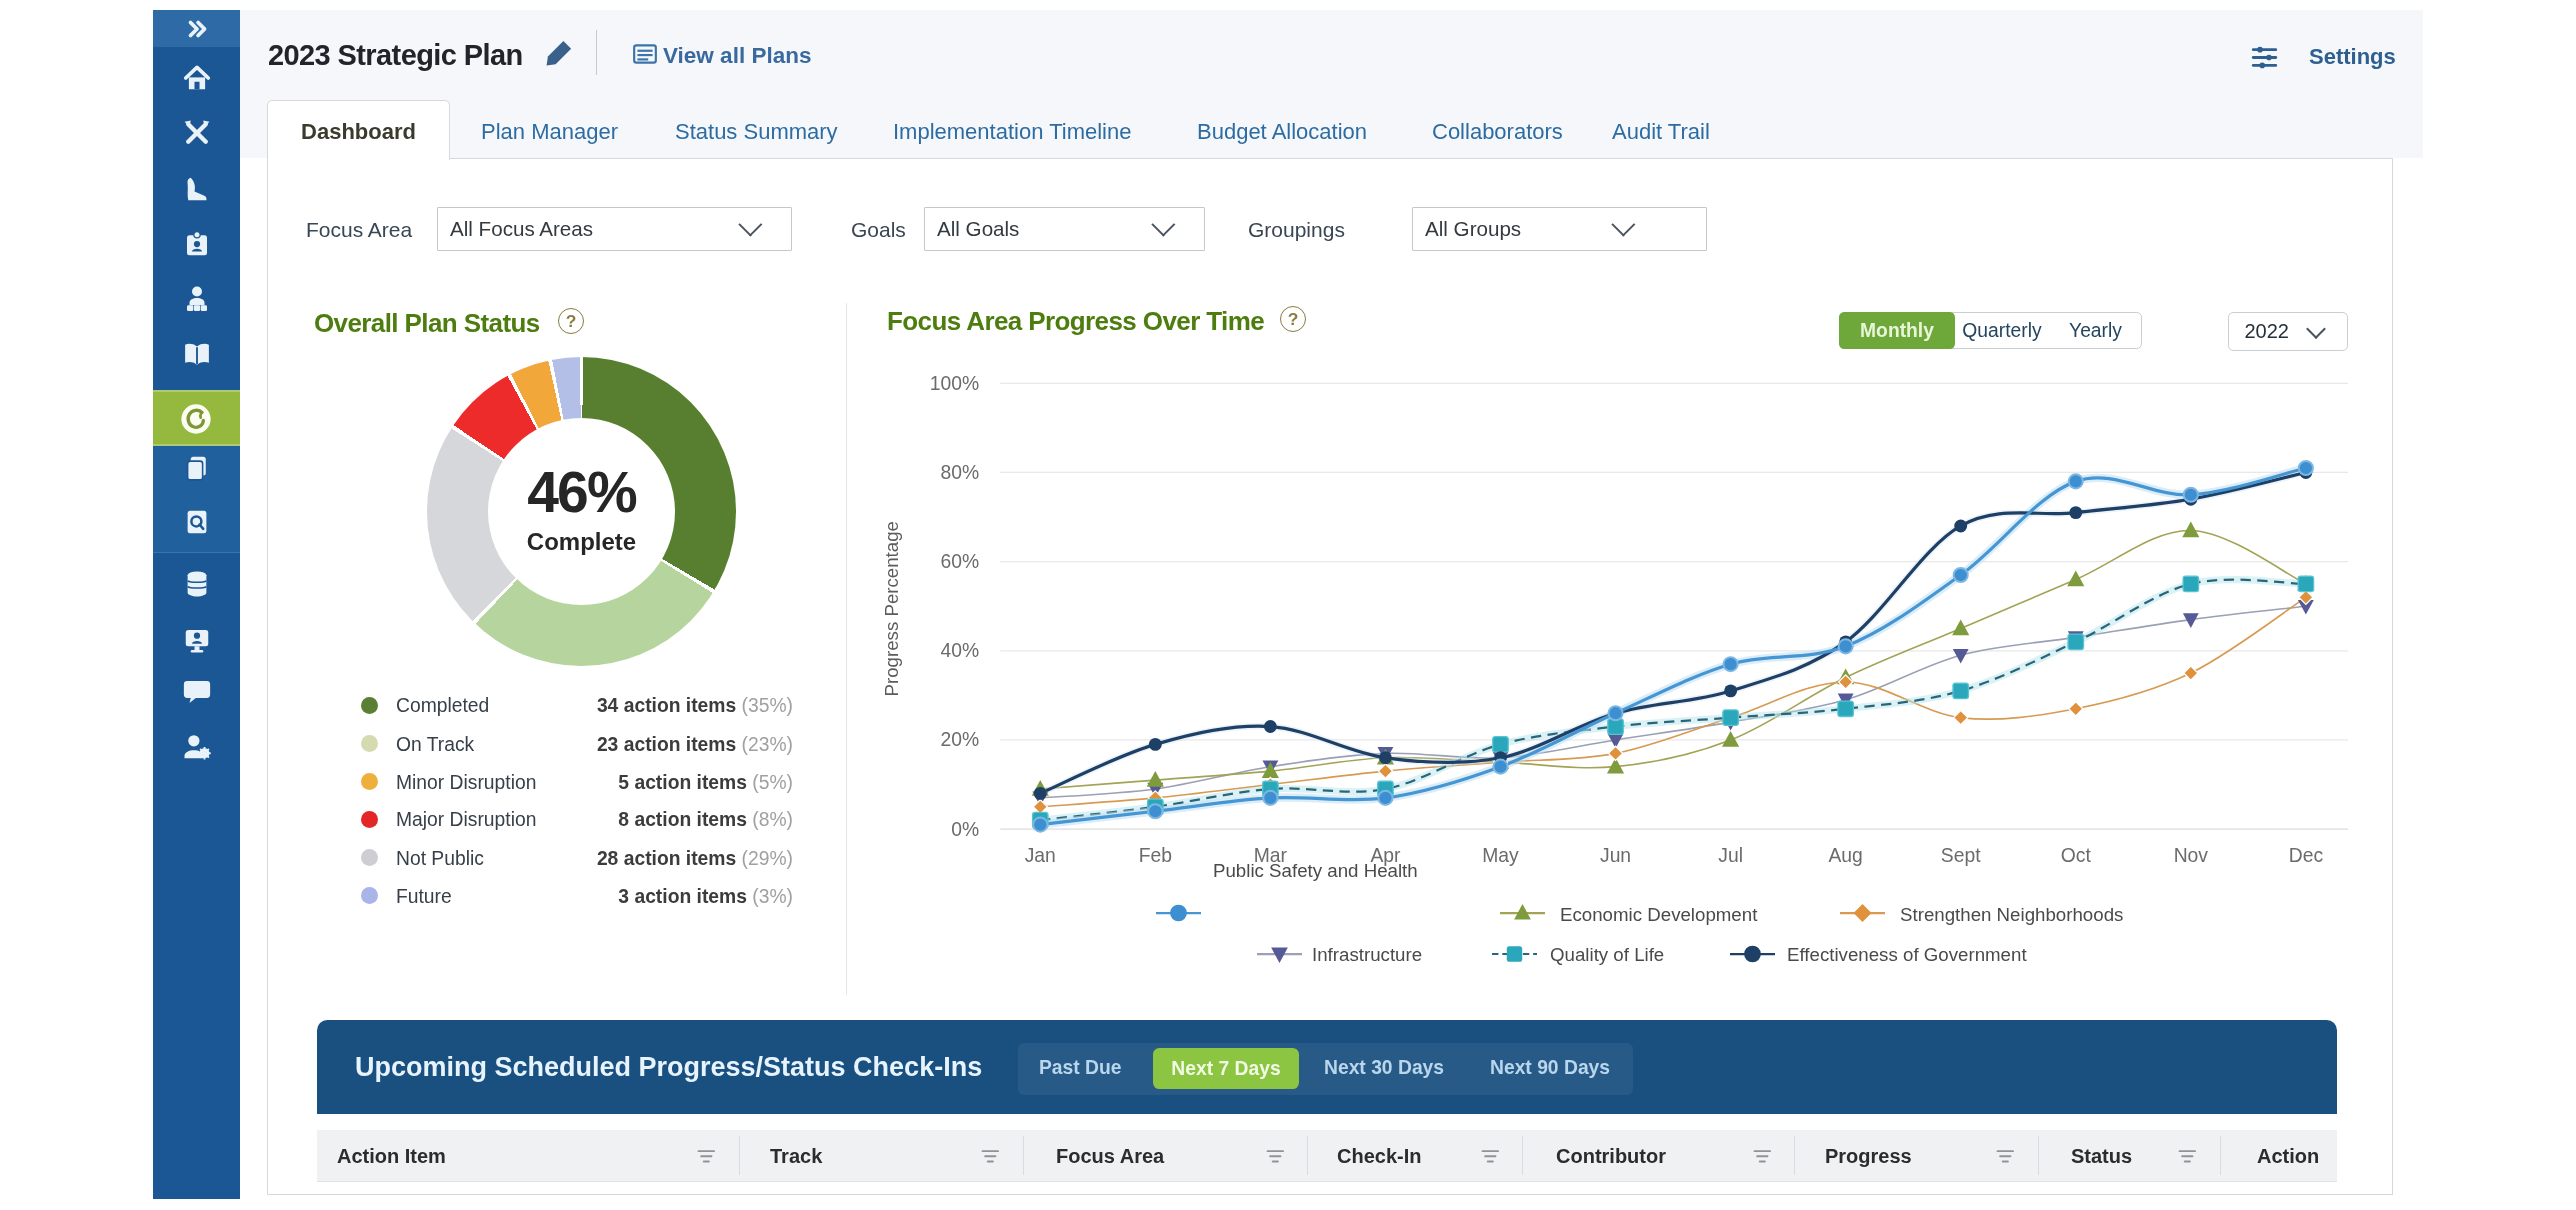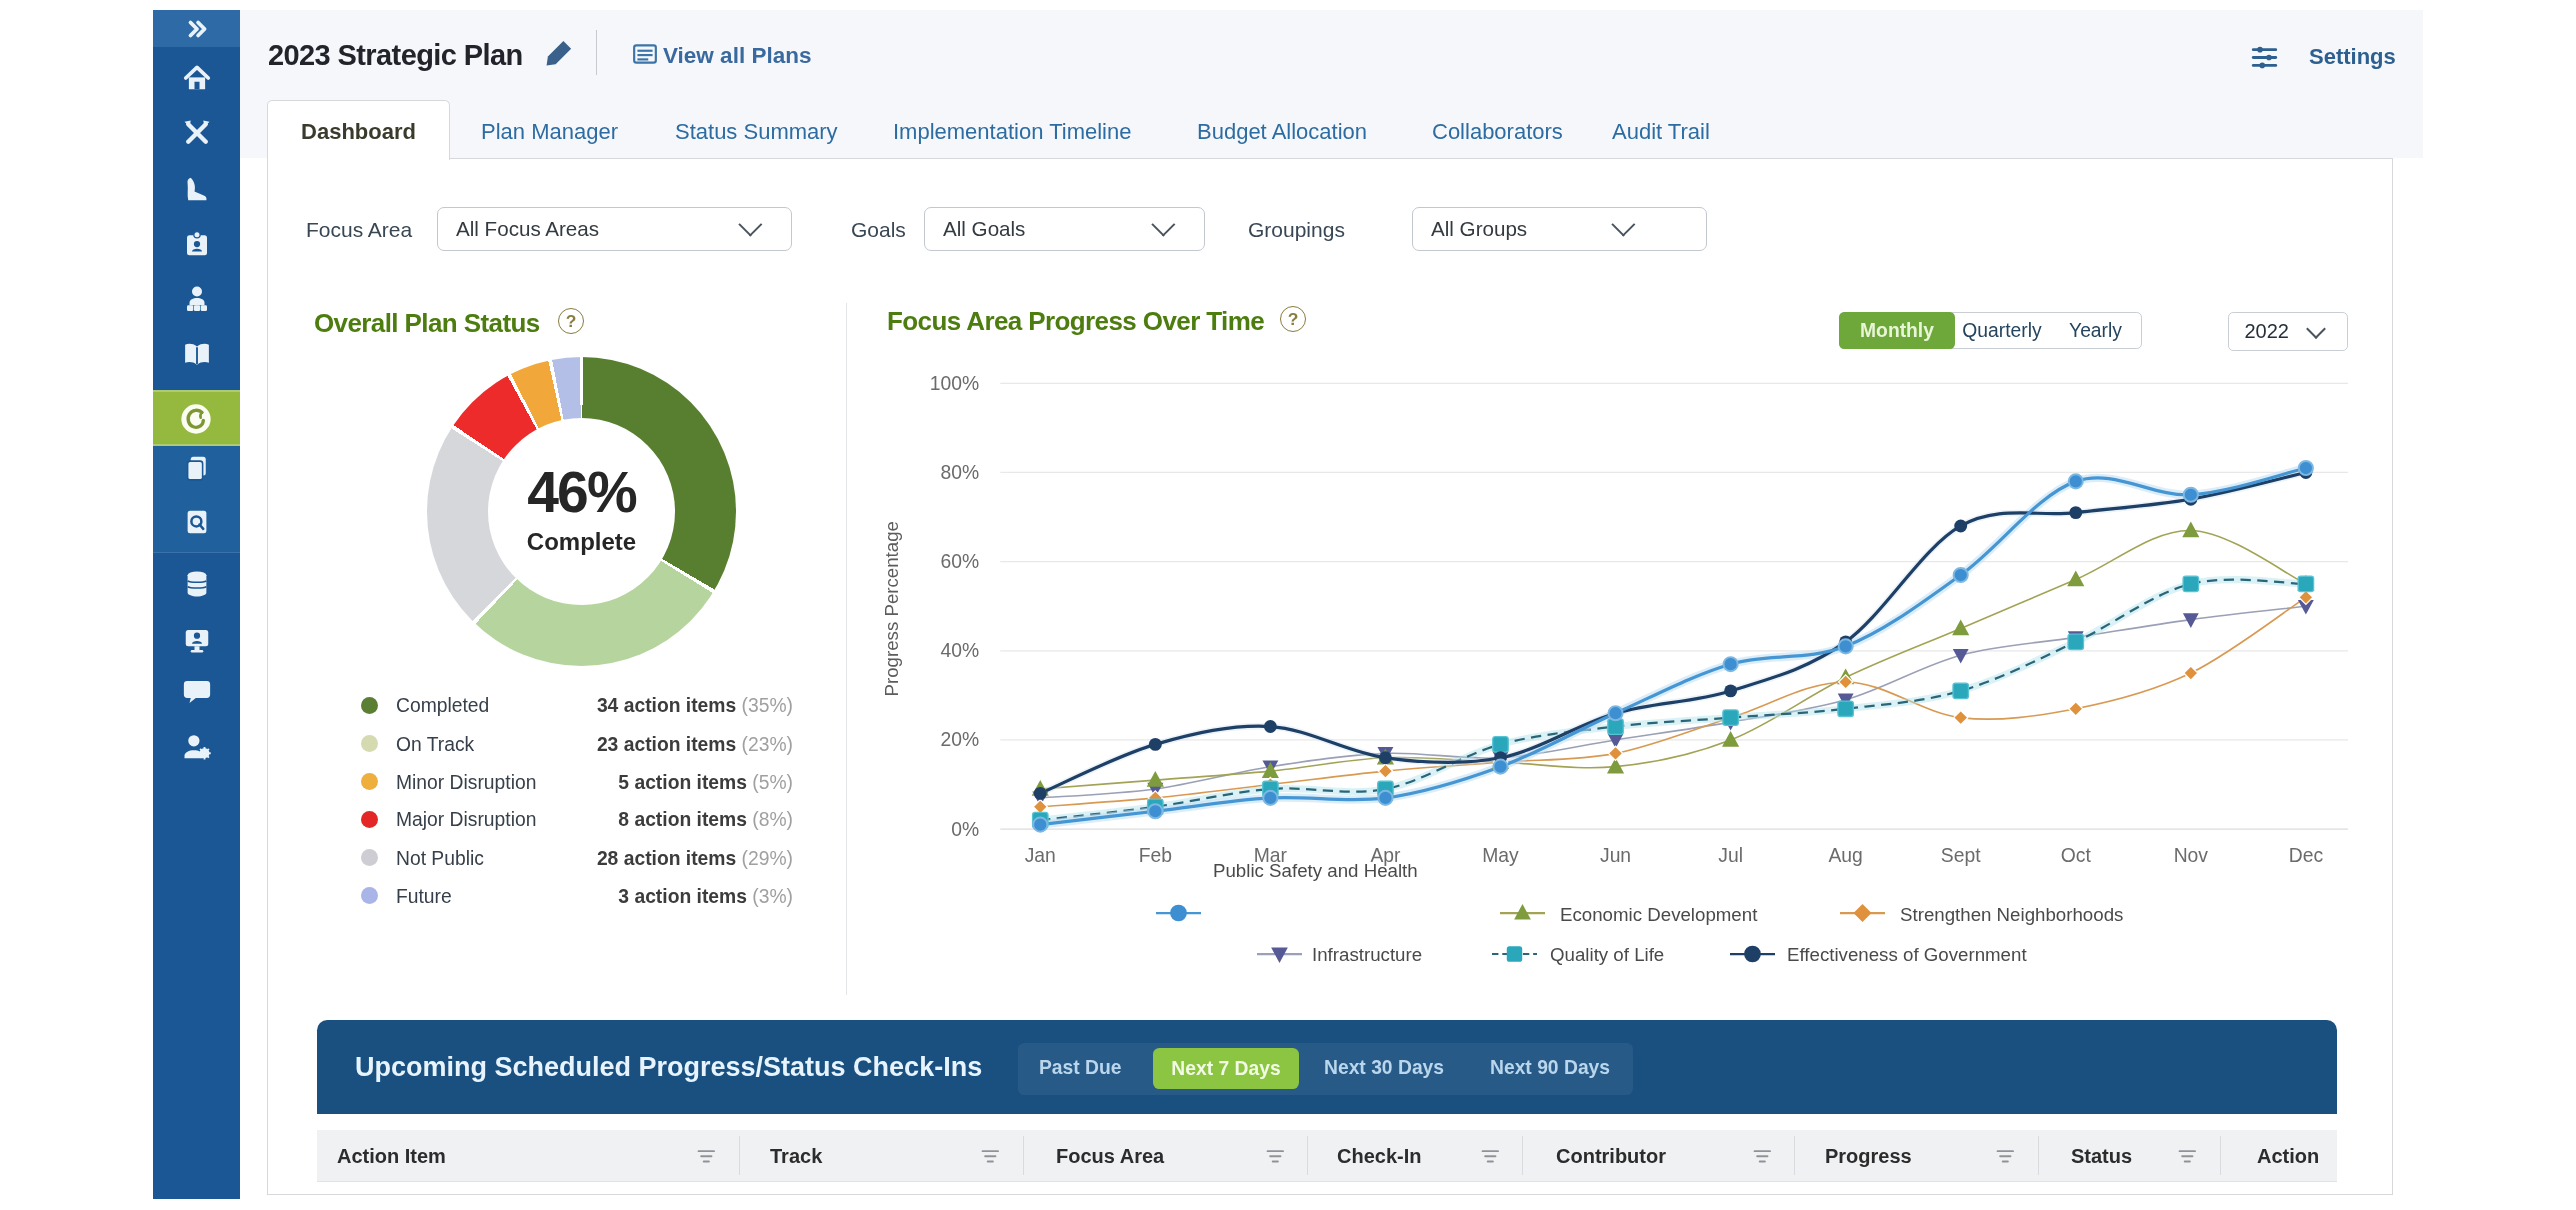--- a/index.html
+++ b/index.html
@@ -19,21 +19,21 @@
   #settingstxt { left:2285px; top:44px; font-size:22px; color:#2d5f90; font-weight:bold;margin-left:24px;}
 
   
   #card { left:267px; top:158px; width:2126px; height:1037px; background:#ffffff; border:1.3px solid #d6d8db; }
   #activetab { left:267px; top:100px; width:183px; height:60px; background:#ffffff; border:1.3px solid #d6d8db; border-bottom:none; border-radius:5.2px 5.2px 0 0; }
   .tab { position:absolute; top:119px; font-size:22px; color:#2d6ca2; white-space:nowrap; }
   #tab0 { left:267px; top:119px; width:183px; text-align:center; color:#3b3b2d; font-weight:bold; }
 
   
   .flabel { position:absolute; top:218px; font-size:21px; color:#394653; }
-  .dropdown { position:absolute; top:207px; height:44px; background:#fff; border:1.3px solid #c3c8ce; border-radius:7px; font-size:20.6px; color:#333a40; line-height:42px; padding-left:18px; }
+  .dropdown { position:absolute; top:207px; height:44px; background:#fff; border:1.3px solid #c3c8ce; border-radius:1px; font-size:20.6px; color:#333a40; line-height:42px; padding-left:12px; }
   .chev { position:absolute; width:16.7px; height:16.7px; border-right:2.6px solid #4a545e; border-bottom:2.6px solid #4a545e; transform:rotate(45deg); }
 
   
   .h2 { position:absolute; font-size:26px; font-weight:bold; color:#4d7c0f; letter-spacing:-0.6px; }
   .helpc { position:absolute; width:26px; height:26px; border:1.9px solid #8a7c3e; border-radius:50%; color:#8a7c3e; font-size:17.4px; text-align:center; line-height:24.5px; font-weight:bold; }
 
   #vdivider { left:846px; top:303px; width:1.3px; height:692px; background:#e4e5e7; }
 
   
   #donut { left:427px; top:357px; width:309px; height:309px; border-radius:50%;

